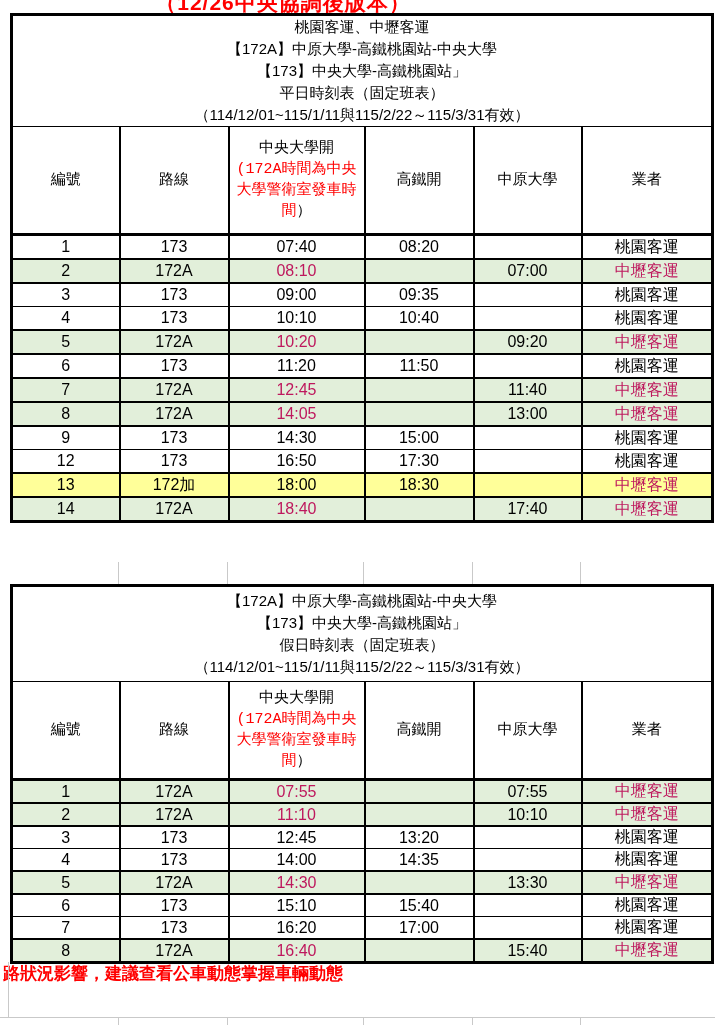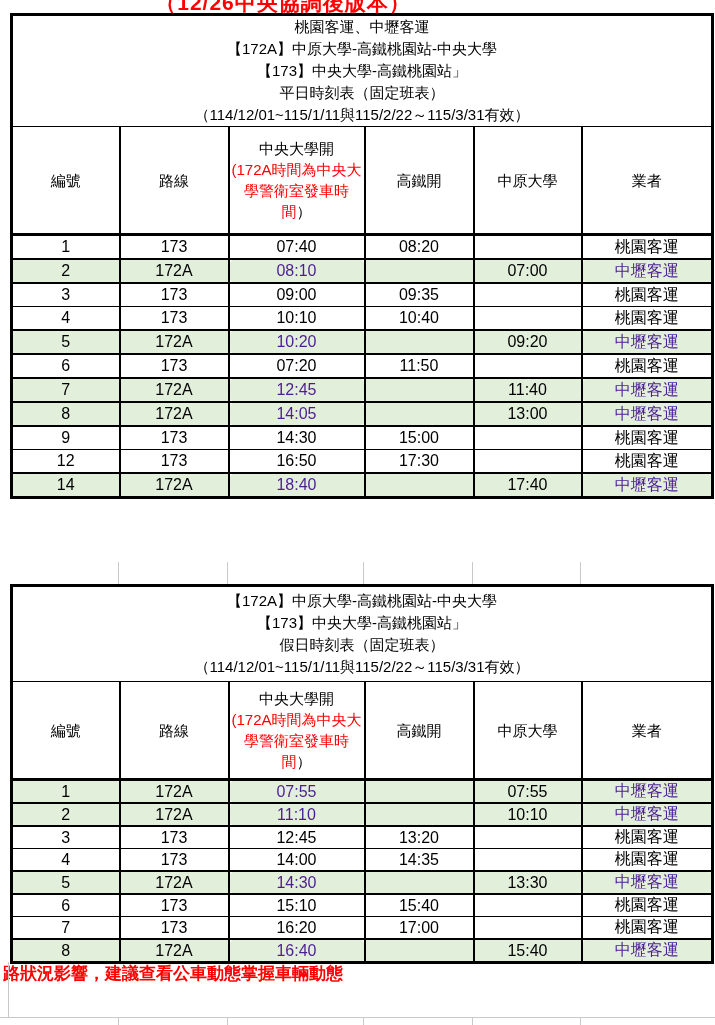--- a/index.html
+++ b/index.html
@@ -12,32 +12,32 @@
   .top-clip span{display:inline-block;transform:translateY(-11px);font-size:21px;font-weight:bold;color:#ff0000;letter-spacing:1px;white-space:nowrap;}
 
   table.tt{border-collapse:collapse;table-layout:fixed;position:absolute;left:10px;background:#fff;}
   table.tt td,table.tt th{
     border:1px solid #000;border-left-width:2px;border-right-width:2px;
     text-align:center;vertical-align:middle;padding:0;font-weight:normal;
     overflow:hidden;white-space:nowrap;
   }
   table.tt{border:3px solid #000;}
   td.title-cell{font-size:15px;line-height:22px;border-bottom-width:2px;white-space:normal;}
-  tr.hdr th{font-size:15px;line-height:21px;border-bottom-width:3px;white-space:normal;}
+  tr.hdr th{font-size:15px;line-height:21px;border-bottom-width:3px;white-space:normal;font-family:Liberation Mono, monospace;}
   .hdr-note-red{color:#ff0000;}
   #t1 td.title-cell{height:110px;}
   #t1 tr.hdr th{height:106px;}
   #t2 td.title-cell{height:94px;}
   #t2 tr.hdr th{height:96px;}
   #t1 tbody td{height:22px;font-size:16px;}
   #t2 tbody td{height:21px;font-size:16px;}
   tbody td.cjk{font-size:15px;}
   tr.green td{background:#e2efda;border-top-width:2px;border-bottom-width:2px;}
   tr.yellow td{background:#ffff99;border-top-width:2px;border-bottom-width:2px;}
-  td.red{color:#4c1d95;border-radius:7px;}
+  td.red{color:#be185d;}
 
   .note{position:absolute;left:3px;top:962px;width:710px;color:#ff0000;font-weight:bold;font-size:17px;line-height:24px;}
   .gridline{position:absolute;background:#c9c9c9;}
 </style>
 </head>
 <body>
 
 <div class="canvas">
 
   <div class="top-clip">
@@ -117,21 +117,21 @@
           <td>5</td>
           <td>172A</td>
           <td class="red">10:20</td>
           <td></td>
           <td>09:20</td>
           <td class="cjk red">中壢客運</td>
         </tr>
         <tr class="white">
           <td>6</td>
           <td>173</td>
-          <td>07:20</td>
+          <td>11:20</td>
           <td>11:50</td>
           <td></td>
           <td class="cjk">桃園客運</td>
         </tr>
         <tr class="green">
           <td>7</td>
           <td>172A</td>
           <td class="red">12:45</td>
           <td></td>
           <td>11:40</td>
@@ -153,20 +153,28 @@
           <td></td>
           <td class="cjk">桃園客運</td>
         </tr>
         <tr class="white">
           <td>12</td>
           <td>173</td>
           <td>16:50</td>
           <td>17:30</td>
           <td></td>
           <td class="cjk">桃園客運</td>
+        </tr>
+        <tr class="yellow">
+          <td>13</td>
+          <td>172加</td>
+          <td>18:00</td>
+          <td>18:30</td>
+          <td></td>
+          <td class="cjk red">中壢客運</td>
         </tr>
         <tr class="green">
           <td>14</td>
           <td>172A</td>
           <td class="red">18:40</td>
           <td></td>
           <td>17:40</td>
           <td class="cjk red">中壢客運</td>
         </tr>
       </tbody>

